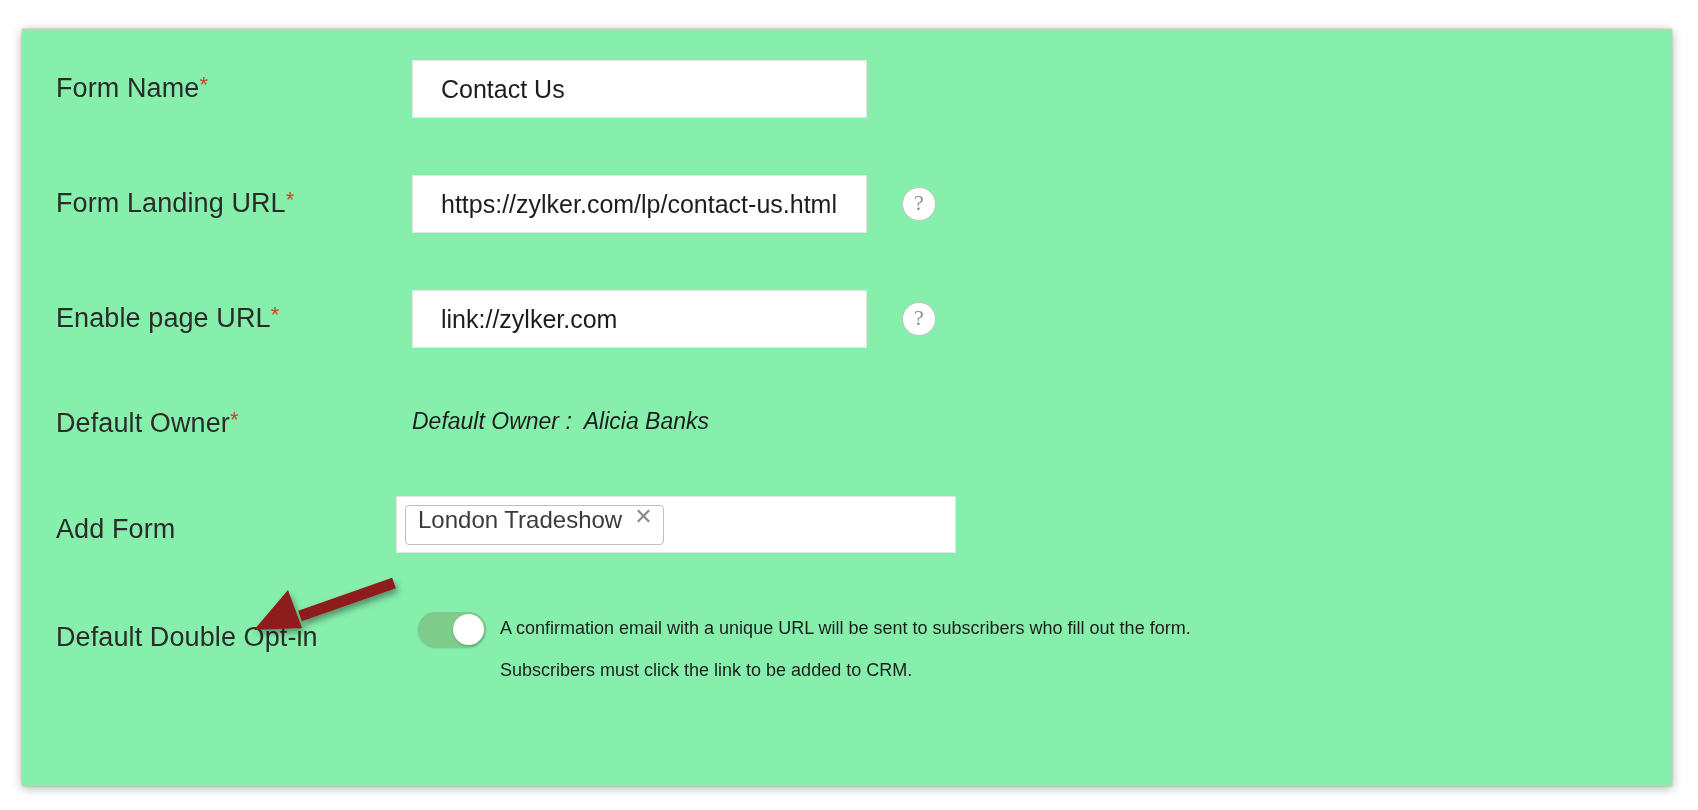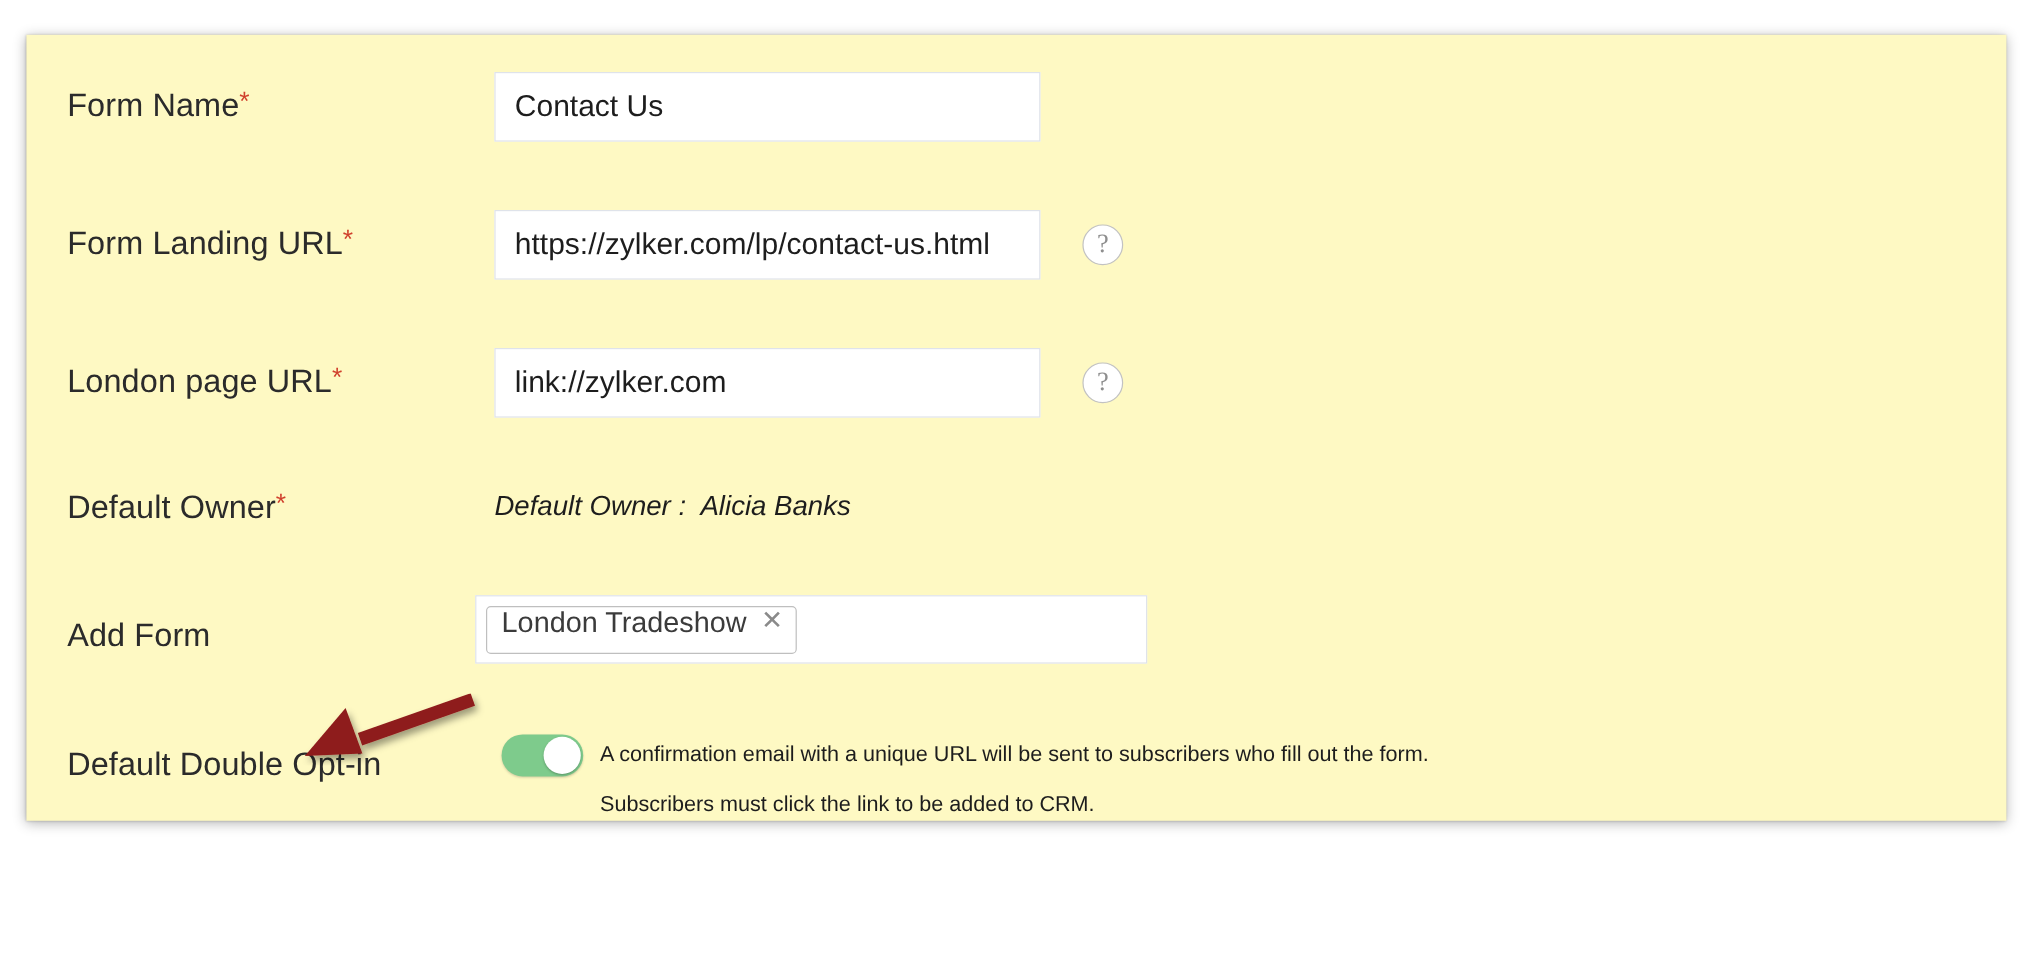--- a/index.html
+++ b/index.html
@@ -21,22 +21,22 @@
     height: 810px;
     background: #ffffff;
   }
 
   
   .card {
     position: absolute;
     left: 22px;
     top: 29px;
     width: 1650px;
-    height: 655px;
-    background: #fef9c3;
+    height: 757px;
+    background: #86efac;
     box-shadow: 0 2px 10px rgba(0,0,0,0.30), 0 0 2px rgba(0,0,0,0.22);
   }
 
   
   .row {
     position: absolute;
     left: 0;
     width: 100%;
   }
   .label {
@@ -57,21 +57,21 @@
   }
 
   
   .field {
     position: absolute;
     box-sizing: border-box;
     background: #ffffff;
     border: 1px solid #dfe3ea;
     display: flex;
     align-items: center;
-    padding-left: 16px;
+    padding-left: 28px;
     font-size: 25px;
     color: #1d1d1d;
     white-space: nowrap;
     overflow: hidden;
   }
 
   
   .help-icon {
     position: absolute;
     width: 34px;
@@ -181,21 +181,21 @@
 
     <div class="row">
       <div class="label" style="left:34px; top:161px;"><span>Form Landing URL</span><span class="req">*</span></div>
 
       <div class="field" style="left:390px; top:146px; width:455px; height:58px;" placeholder="">https://zylker.com/lp/contact-us.html</div>
 
       <div class="help-icon" style="left:880px; top:158px;">?</div>
     </div>
 
     <div class="row">
-      <div class="label" style="left:34px; top:276px;"><span>London page URL</span><span class="req">*</span></div>
+      <div class="label" style="left:34px; top:276px;"><span>Enable page URL</span><span class="req">*</span></div>
 
       <div class="field" style="left:390px; top:261px; width:455px; height:58px;" placeholder="">link://zylker.com</div>
 
       <div class="help-icon" style="left:880px; top:273px;">?</div>
     </div>
 
     <div class="row">
       <div class="label" style="left:34px; top:381px;"><span>Default Owner</span><span class="req">*</span></div>
 
       <div class="static-value" style="left:390px; top:381px;">Default Owner :  Alicia Banks</div>

